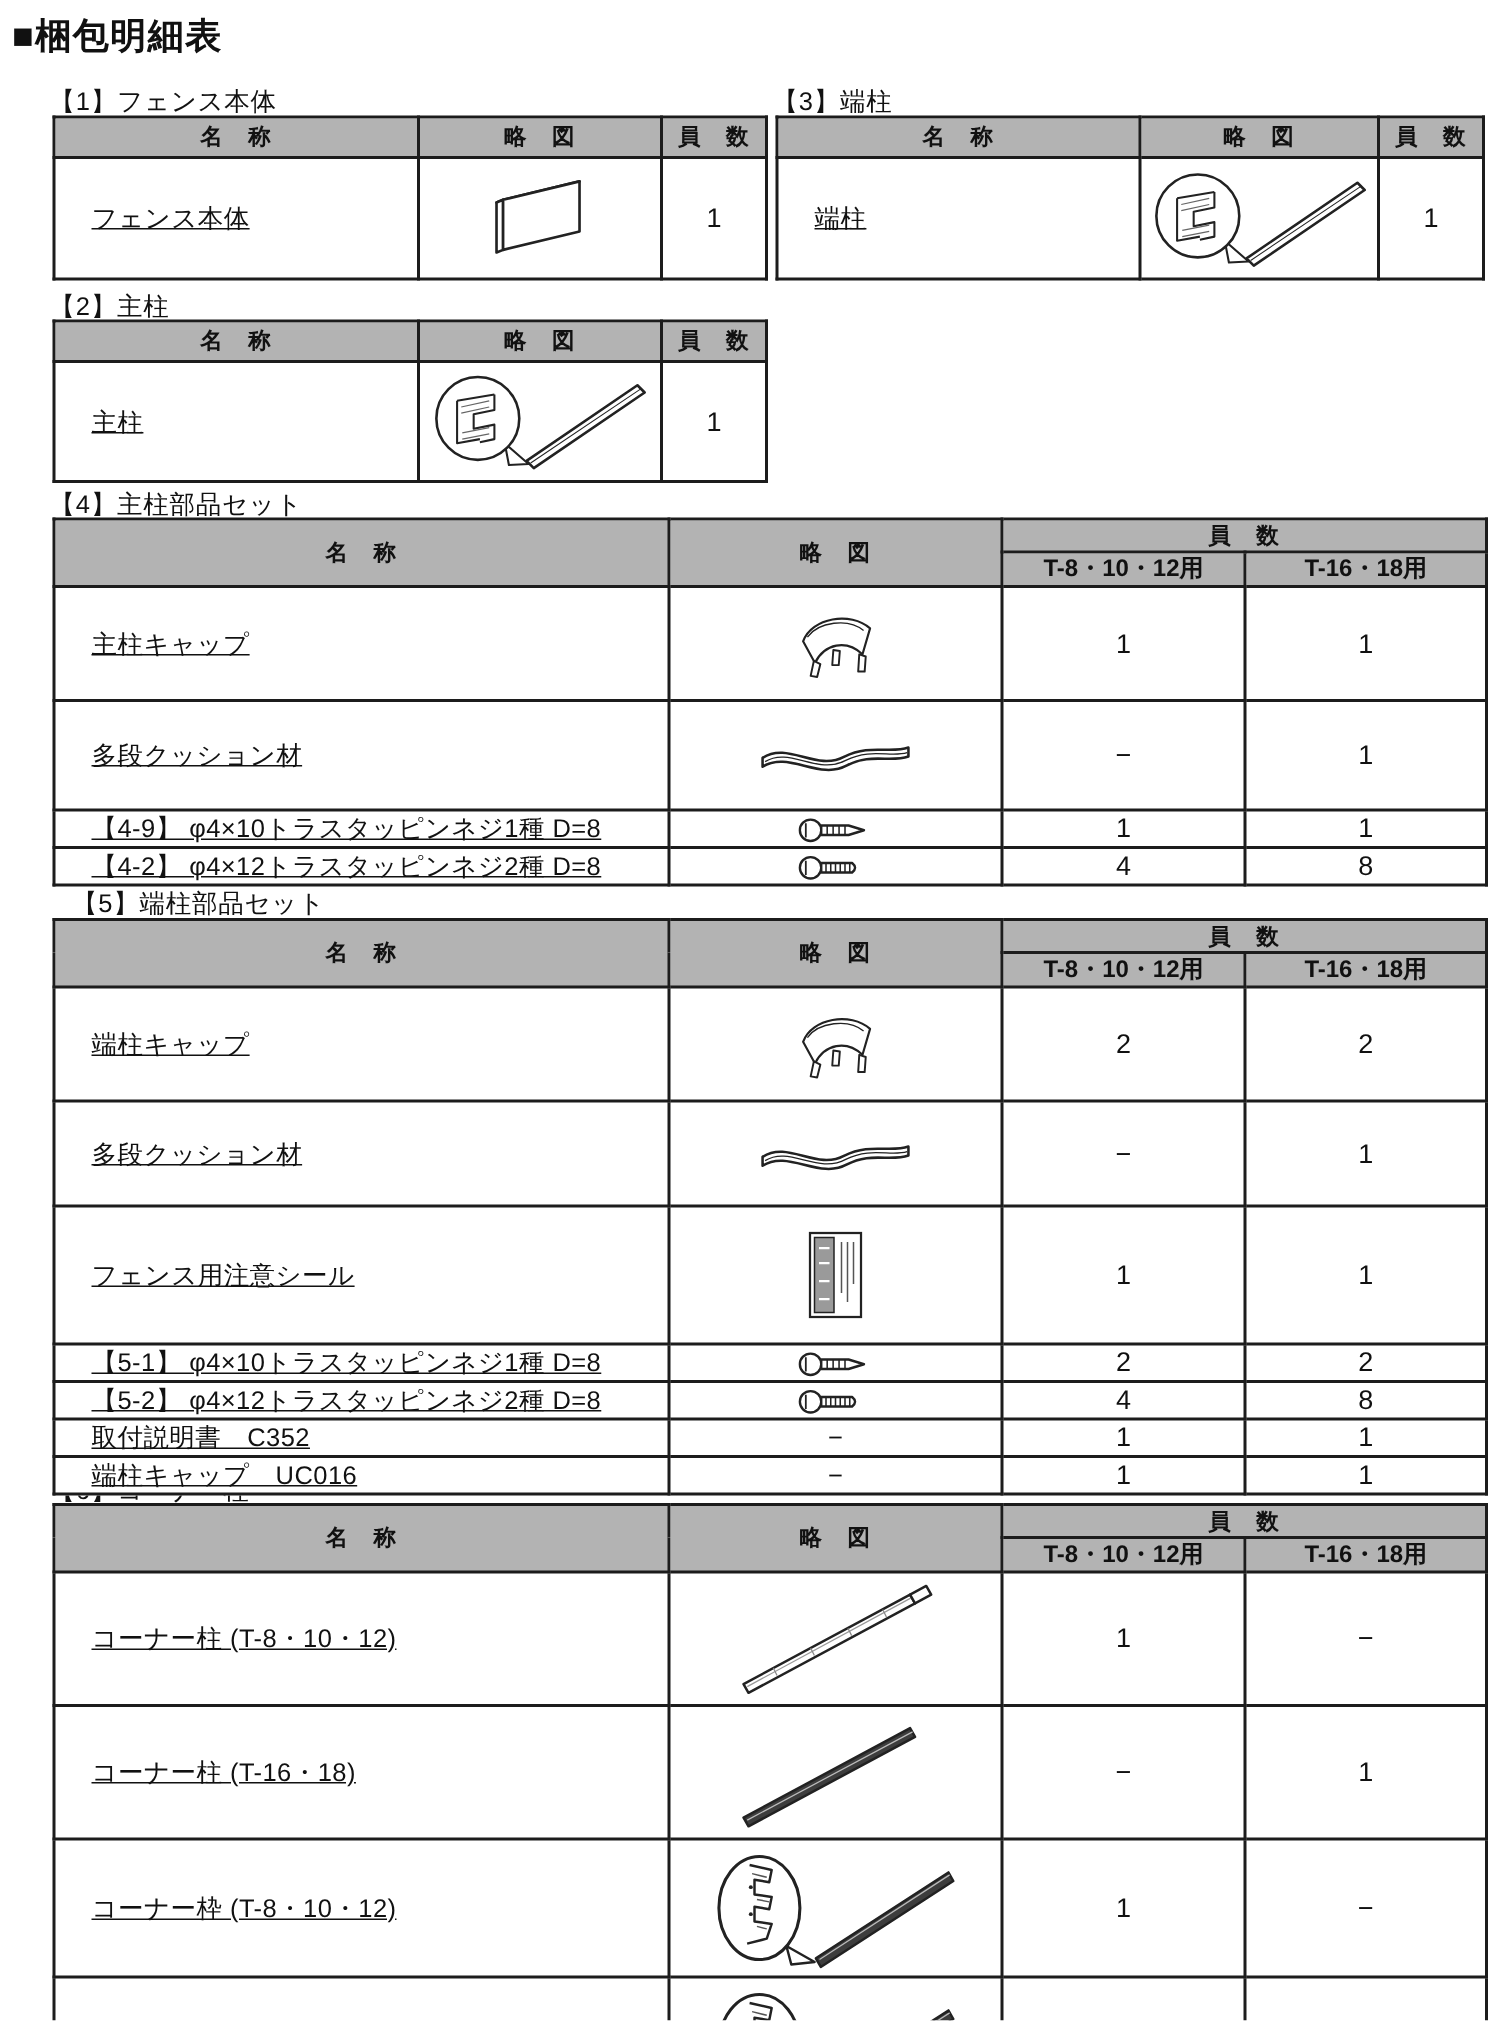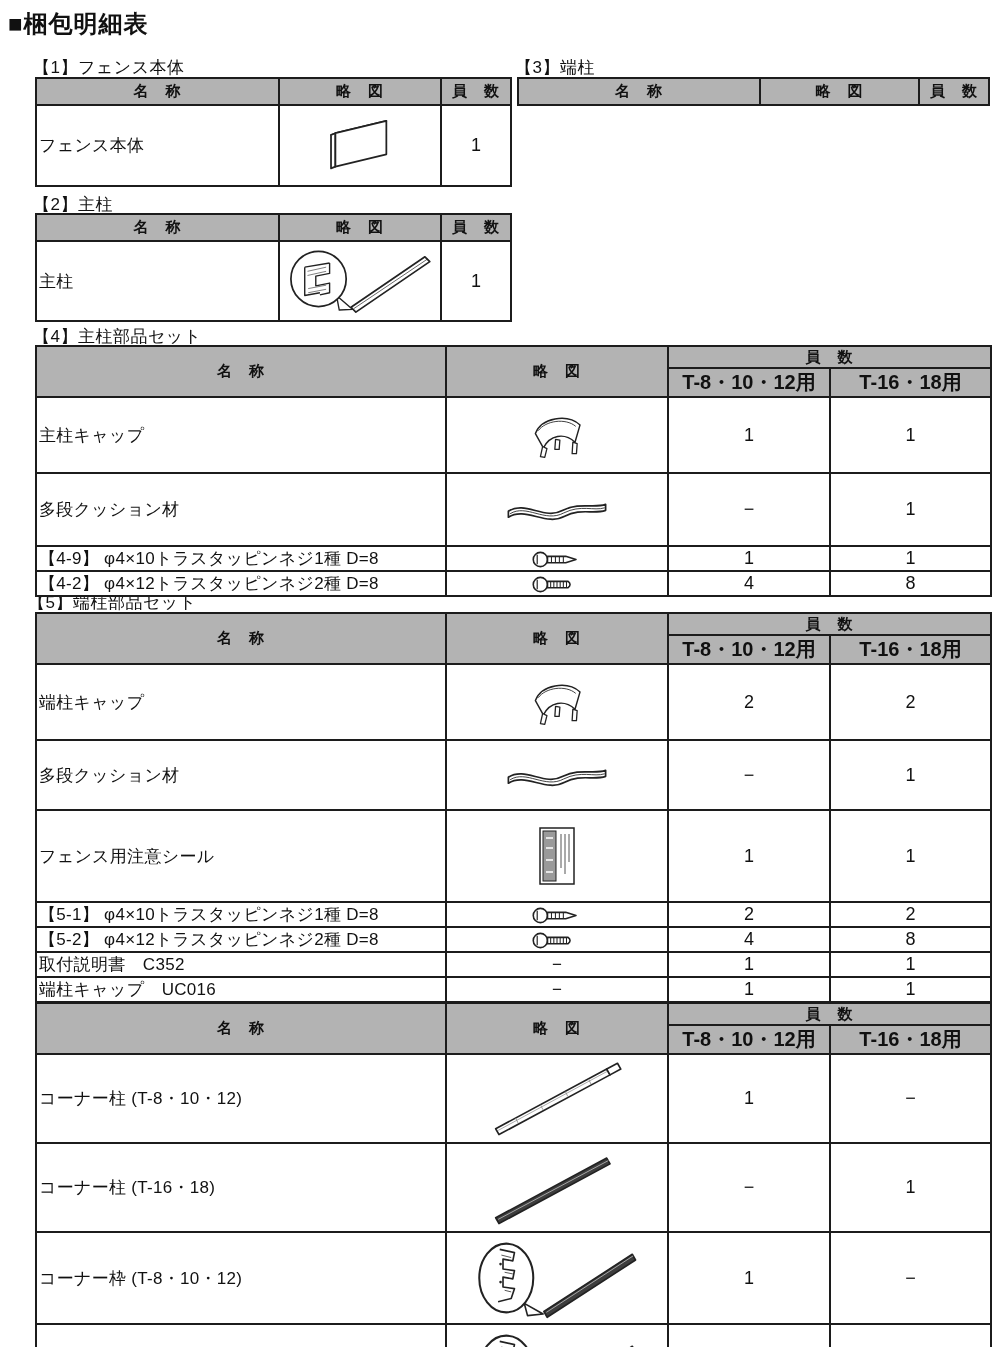--- a/index.html
+++ b/index.html
@@ -18,24 +18,24 @@
   table.tbl {
     position:absolute; border-collapse:collapse; table-layout:fixed; background:#fff;
   }
   .tbl th, .tbl td {
     border:2px solid #1c1c1c; padding:0; overflow:hidden;
   }
   .tbl th {
     background:#b3b3b3; font-size:15px; font-weight:bold;
     text-align:center; vertical-align:middle; letter-spacing:1px;
   }
-  .tbl th.sub { font-size:20px; letter-spacing:0; }
+  .tbl th.sub { font-size:16px; letter-spacing:0; }
   td.name {
-    text-align:left; padding-left:2px; font-size:17px; vertical-align:middle;
-    letter-spacing:0.3px; white-space:nowrap;
+    text-align:left; padding-left:24px; font-size:17px; vertical-align:middle;
+    letter-spacing:0.3px; white-space:nowrap;text-decoration:underline;
   }
   td.diag { text-align:center; vertical-align:middle; font-size:17px; }
   td.qty  { text-align:center; vertical-align:middle; font-size:18px; }
   svg.icon { display:inline-block; vertical-align:middle; }
   .defs { position:absolute; width:0; height:0; }
 </style>
 </head>
 <body>
 
 <svg class="defs" aria-hidden="true">
@@ -151,21 +151,21 @@
 </svg>
 
 <div class="page">
 
   <div class="title">■梱包明細表</div>
 
   <div class="sec-label" style="left:33px;top:56px">【1】フェンス本体</div>
   <div class="sec-label" style="left:515px;top:56px">【3】端柱</div>
   <div class="sec-label" style="left:33px;top:193px">【2】主柱</div>
   <div class="sec-label" style="left:33px;top:325px">【4】主柱部品セット</div>
-  <div class="sec-label" style="left:28px;top:591px">【5】端柱部品セット</div>
+  <div class="sec-label" style="left:48px;top:591px">【5】端柱部品セット</div>
   <div class="sec-label" style="left:33px;top:982px">【6】コーナー柱</div>
 
   <table class="tbl" style="left:35px;top:77px">
     <colgroup>
         <col style="width:243px">
         <col style="width:162px">
         <col style="width:70px">
       </colgroup>
     <tbody>
         <tr style="height:27px">
@@ -190,20 +190,29 @@
         <col style="width:242px">
         <col style="width:159px">
         <col style="width:70px">
       </colgroup>
     <tbody>
         <tr style="height:27px">
       <th>名　称</th>
       <th>略　図</th>
       <th>員　数</th>
     </tr>
+    <tr style="height:81px">
+      <td class="name">端柱</td>
+      <td class="diag">
+        <svg class="icon" style="width:152px;height:76px">
+              <use href="#sym-post-magnifier"></use>
+            </svg>
+      </td>
+      <td class="qty">1</td>
+    </tr>
   </tbody>
     </table>
 
   <table class="tbl" style="left:35px;top:213px">
     <colgroup>
         <col style="width:243px">
         <col style="width:162px">
         <col style="width:70px">
       </colgroup>
     <tbody>

